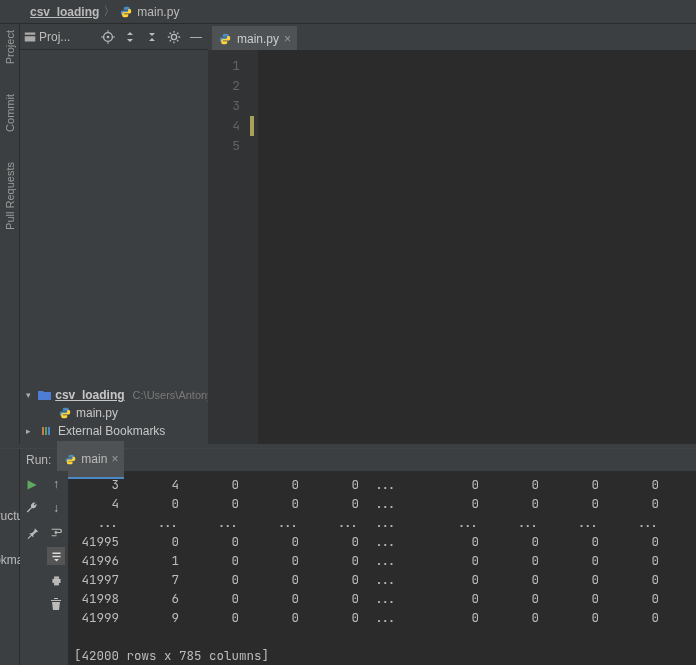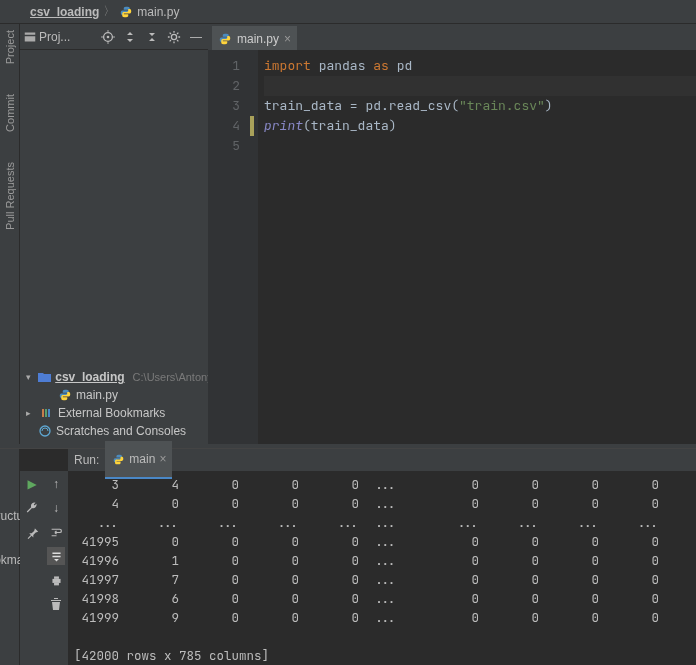--- a/index.html
+++ b/index.html
@@ -152,21 +152,21 @@
     display:flex;
     border-top:1px solid #444;
   }
   .run-left-gutter {
     width:20px; background:#3c3f41; border-right:1px solid #2b2b2b;
     display:flex; flex-direction:column; align-items:center; padding-top:60px; gap:30px;
   }
   .run-body { flex:1; display:flex; flex-direction:column;}
   .run-header {
     height:22px; display:flex; align-items:center; padding:0 6px; gap:6px;
-    background:#3c3f41; color:#bbb;margin-left:48px;
+    background:#3c3f41; color:#bbb;
   }
   .run-tab {
     display:flex; align-items:center; gap:4px;
     background:#4e5254; padding:11px 6px; font-size:12px;
     border-bottom: 2px solid #4a88c7;
   }
   .run-content {
     flex:1; display:flex;
   }
   .run-tool-col {
@@ -280,29 +280,20 @@
         <span class="arrow">▸</span>
         <span class="ticon">
             <svg width="12" height="12" viewBox="0 0 12 12">
               <rect x="1" y="2" width="2" height="8" fill="#c87d4a"></rect>
               <rect x="4" y="2" width="2" height="8" fill="#5a9e6f"></rect>
               <rect x="7" y="2" width="2" height="8" fill="#4a88c7"></rect>
             </svg>
           </span>
         <span>External Bookmarks</span>
       </div>
-      <div class="tree-row lvl0b" style="padding-left:18px">
-        <span class="ticon">
-            <svg width="12" height="12" viewBox="0 0 12 12">
-              <circle cx="6" cy="6" r="5" fill="none" stroke="#5fa8d3" stroke-width="1.3"></circle>
-              <path d="M3 6a3 3 0 0 1 6 0" fill="none" stroke="#5fa8d3"></path>
-            </svg>
-          </span>
-        <span>Scratches and Consoles</span>
-      </div>
     </div>
   </div>
 
   <div class="editor-area">
     <div class="tab-bar">
       <div class="tab">
         <span class="py-icon">
             <svg width="12" height="12" viewBox="0 0 16 16">
               <path fill="#4b8bbe" d="M8 1c-3 0-3 2-3 2v2h6v1H3s-2 0-2 3 2 3 2 3h2v-2s0-2 2-2h4s2 0 2-2V3s0-2-3-2H8z"></path>
               <path fill="#ffd43b" d="M8 15c3 0 3-2 3-2v-2H5v-1h8s2 0 2-3-2-3-2-3h-2v2s0 2-2 2H5s-2 0-2 2v3s0 2 3 2h2z"></path>
@@ -320,21 +311,20 @@
         <div>4</div>
         <div>5</div>
       </div>
       <div class="marker-col">
         <div class="m"></div>
           <div class="m"></div>
           <div class="m"></div>
         <div class="m marker-yellow"></div>
         <div class="m"></div>
       </div>
-      <div class="code"><div><span class="kw">import</span> <span>pandas</span> <span class="kw">as</span> <span>pd</span></div><div class="cur-line"> </div><div><span>train_data = pd.read_csv(</span><span class="str">"train.csv"</span><span>)</span></div><div><span class="fn">print</span><span>(train_data)</span></div><div> </div></div>
     </div>
   </div>
 </div>
 
 <div class="resize-bar"></div>
 
 <div class="run-panel">
   <div class="run-left-gutter">
     <div class="vtab"><span>Structure</span></div>
     <div class="vtab"><span>Bookmarks</span></div>

